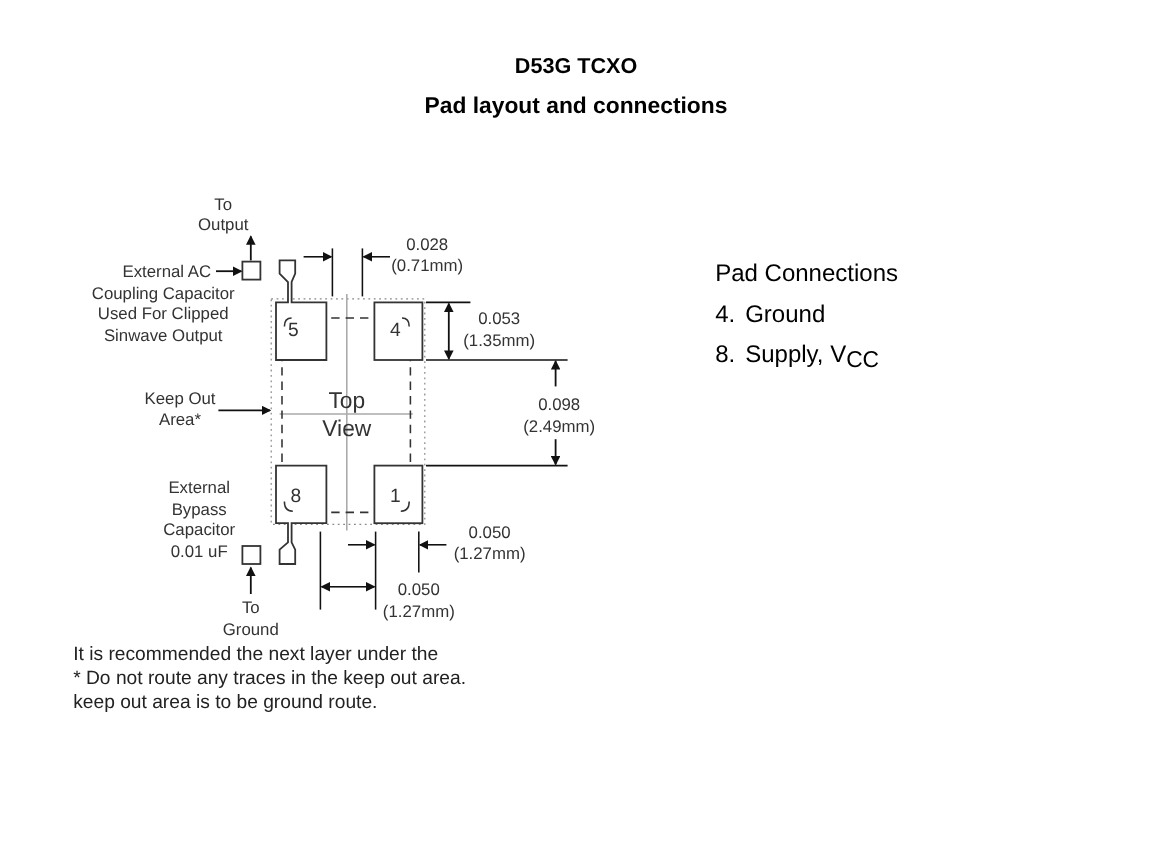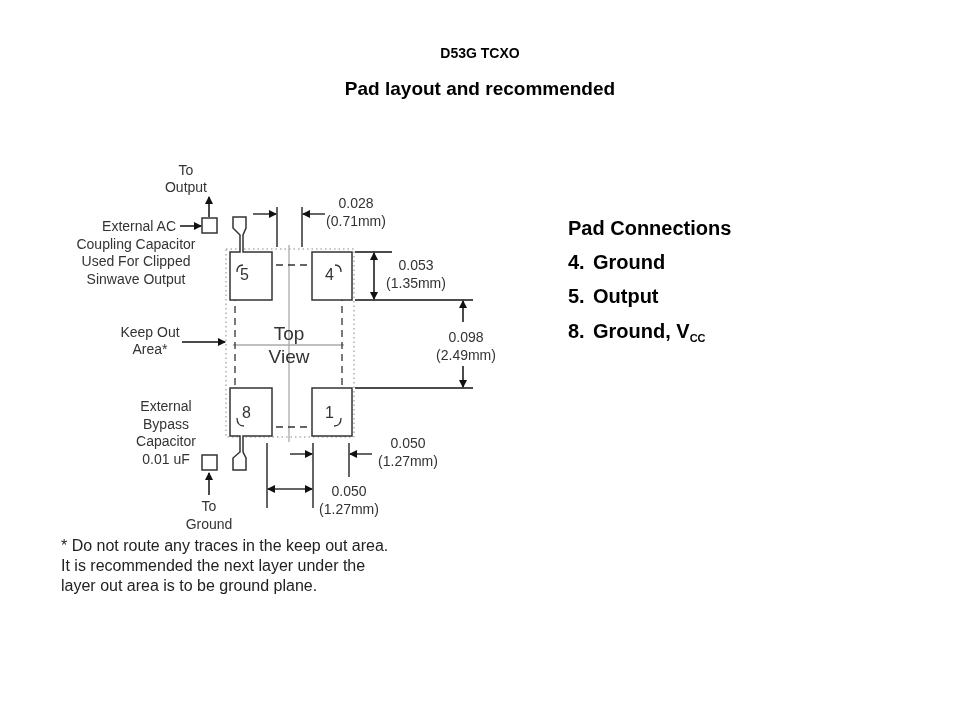--- a/index.html
+++ b/index.html
@@ -1,36 +1,36 @@
 <!DOCTYPE html>
 <html><head>
   <meta charset="utf-8">
   <style>
     html, body { margin: 0; padding: 0; background: #ffffff; }
     body { width: 960px; height: 720px; position: relative; overflow: hidden; font-family: "Liberation Sans", sans-serif; color: #000; }
     .title { position: absolute; left: 0; width: 960px; text-align: center; font-weight: bold; }
-    #t1 { top: 45px; font-size: 14px; }
+    #t1 { top: 45px; font-size: 18px; }
     #t2 { top: 78px; font-size: 19px; }
     svg#diagram { position: absolute; left: 0; top: 0; width: 960px; height: 720px; }
     .dtext { font-family: "Liberation Sans", sans-serif; font-size: 14px; fill: #333; }
     .big { font-size: 19px; fill: #333; }
     .pad-num { font-size: 16px; fill: #333; }
     .note { position: absolute; left: 61px; top: 536px; font-size: 16px; line-height: 20px; color: #222; width: 420px; }
     .note div { white-space: nowrap; }
-    .conn { position: absolute; left: 568px; top: 214px; font-weight: bold; font-size: 20px; }
+    .conn { position: absolute; left: 596px; top: 214px; font-weight: normal; font-size: 20px; }
     .conn .hdr { height: 34px; line-height: 28px; }
     .conn .row { height: 34.4px; line-height: 28px; white-space: nowrap; }
     .conn .num { display: inline-block; width: 25px; }
-    .conn sub { font-size: 11px; vertical-align: -4px; }
+    .conn sub { font-size: 19px; vertical-align: -4px; }
   </style>
 </head>
 <body>
 
 <div class="title" id="t1">D53G TCXO</div>
-<div class="title" id="t2">Pad layout and recommended</div>
+<div class="title" id="t2">Pad layout and connections</div>
 
 <svg id="diagram" viewBox="0 0 960 720">
   <defs>
     <marker id="ah" markerWidth="8" markerHeight="8" refX="7" refY="4" orient="auto" markerUnits="userSpaceOnUse">
       <path d="M0,0 L8,4 L0,8 Z" fill="#111"></path>
     </marker>
   </defs>
 
   <rect x="226" y="249" width="128" height="188" fill="none" stroke="#888" stroke-width="1" stroke-dasharray="1.5,3"></rect>
 
@@ -139,23 +139,22 @@
   <g>
     <line x1="267" y1="443" x2="267" y2="508" stroke="#111" stroke-width="1.3"></line>
     <line x1="290" y1="489" x2="268" y2="489" stroke="#111" stroke-width="1.3" marker-end="url(#ah)"></line>
     <line x1="290" y1="489" x2="312" y2="489" stroke="#111" stroke-width="1.3" marker-end="url(#ah)"></line>
     <text class="dtext" x="349" y="496" text-anchor="middle">0.050</text>
     <text class="dtext" x="349" y="514" text-anchor="middle">(1.27mm)</text>
   </g>
 </svg>
 
 <div class="note">
+  <div>It is recommended the next layer under the</div>
   <div>* Do not route any traces in the keep out area.</div>
-  <div>It is recommended the next layer under the</div>
-  <div>layer out area is to be ground plane.</div>
+  <div>keep out area is to be ground route.</div>
 </div>
 
 <div class="conn">
   <div class="hdr">Pad Connections</div>
   <div class="row"><span class="num">4.</span><span>Ground</span></div>
-  <div class="row"><span class="num">5.</span><span>Output</span></div>
-  <div class="row"><span class="num">8.</span><span>Ground, V</span><sub>CC</sub></div>
+  <div class="row"><span class="num">8.</span><span>Supply, V</span><sub>CC</sub></div>
 </div>
 
 </body></html>

